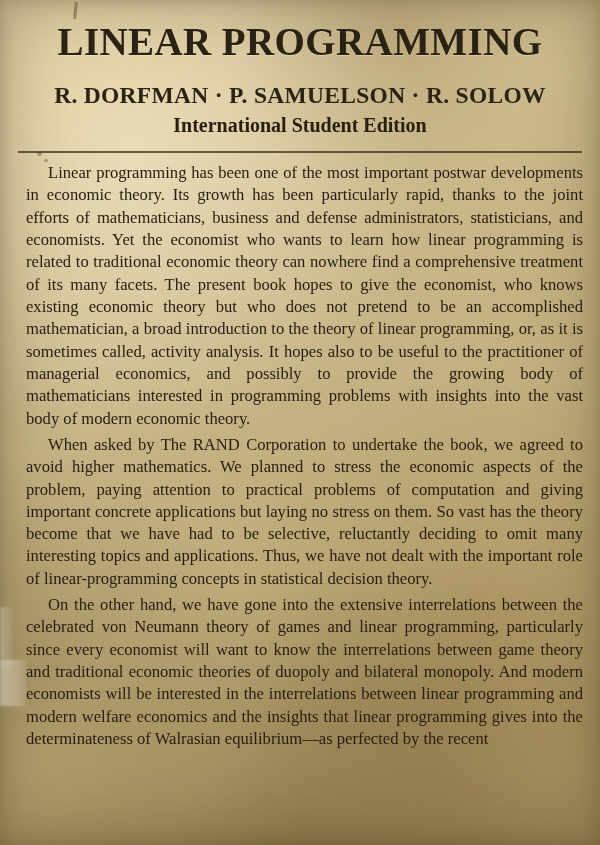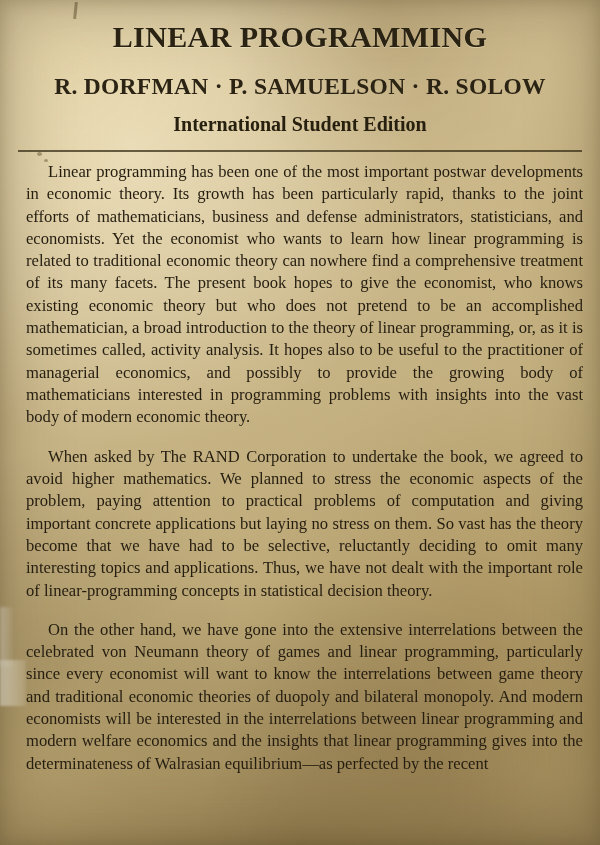--- a/index.html
+++ b/index.html
@@ -85,38 +85,38 @@
   
   .cover {
     position: relative;
     z-index: 2;
     padding: 16px 18px 0 18px;
     text-align: center;
   }
   .title {
     font-family: "Liberation Serif", serif;
     font-weight: bold;
-    font-size: 30px;
+    font-size: 39px;
     line-height: 1.03;
     letter-spacing: 0.4px;
     color: #2a2212;
     text-shadow: 0 1px 0 rgba(255,248,220,0.35);
     margin: 6px 0 0 0;
   }
   .title .line2 { display: block; }
   .authors {
     margin-top: 20px;
     font-family: "Liberation Serif", serif;
     font-weight: bold;
     font-size: 23.5px;
     letter-spacing: 0.3px;
     color: #2b2314;
   }
   .edition {
-    margin-top: 13px;
+    margin-top: 5px;
     font-family: "Liberation Serif", serif;
     font-weight: bold;
     font-size: 20px;
     color: #27200f;
   }
   .rule {
     margin: 14px 0 0 0;
     height: 2px;
     background: #3a3018;
     opacity: 0.75;
@@ -131,21 +131,21 @@
     line-height: 1.345;
     text-align: justify;
     text-justify: inter-word;
     color: #241d10;
     hyphens: none;
   }
   .blurb p {
     margin: 0 0 0 0;
     text-indent: 22px;
   }
-  .blurb p + p { margin-top: 17px; }
+  .blurb p + p { margin-top: 4px; }
   .blurb p:last-child {
     
   }
   
   #fade {
     position: absolute;
     left: 0; right: 0; bottom: 0;
     height: 150px;
     background: linear-gradient(180deg, rgba(176,154,106,0) 0%, rgba(170,148,100,0.18) 55%, rgba(150,128,82,0.35) 100%);
     pointer-events: none;

